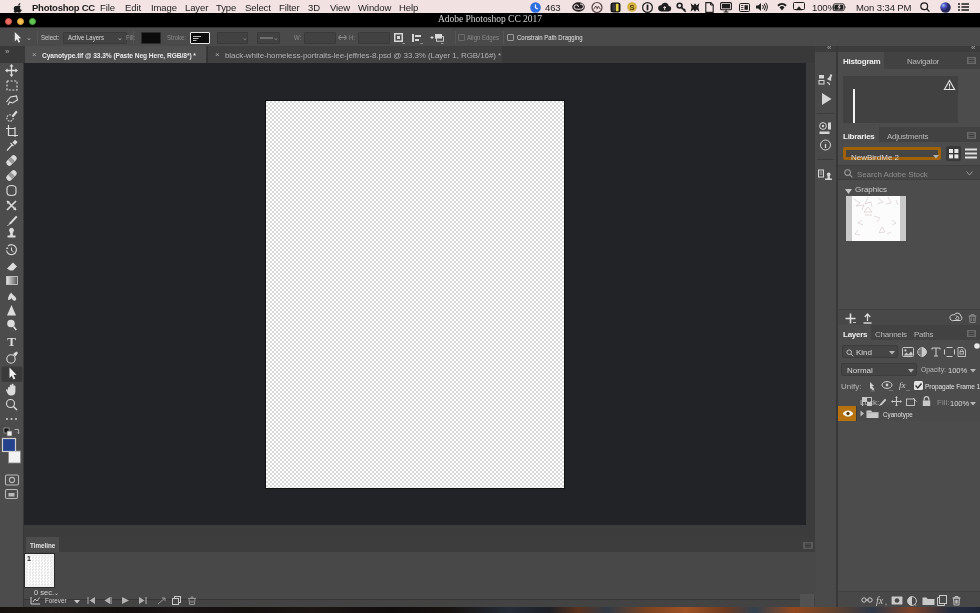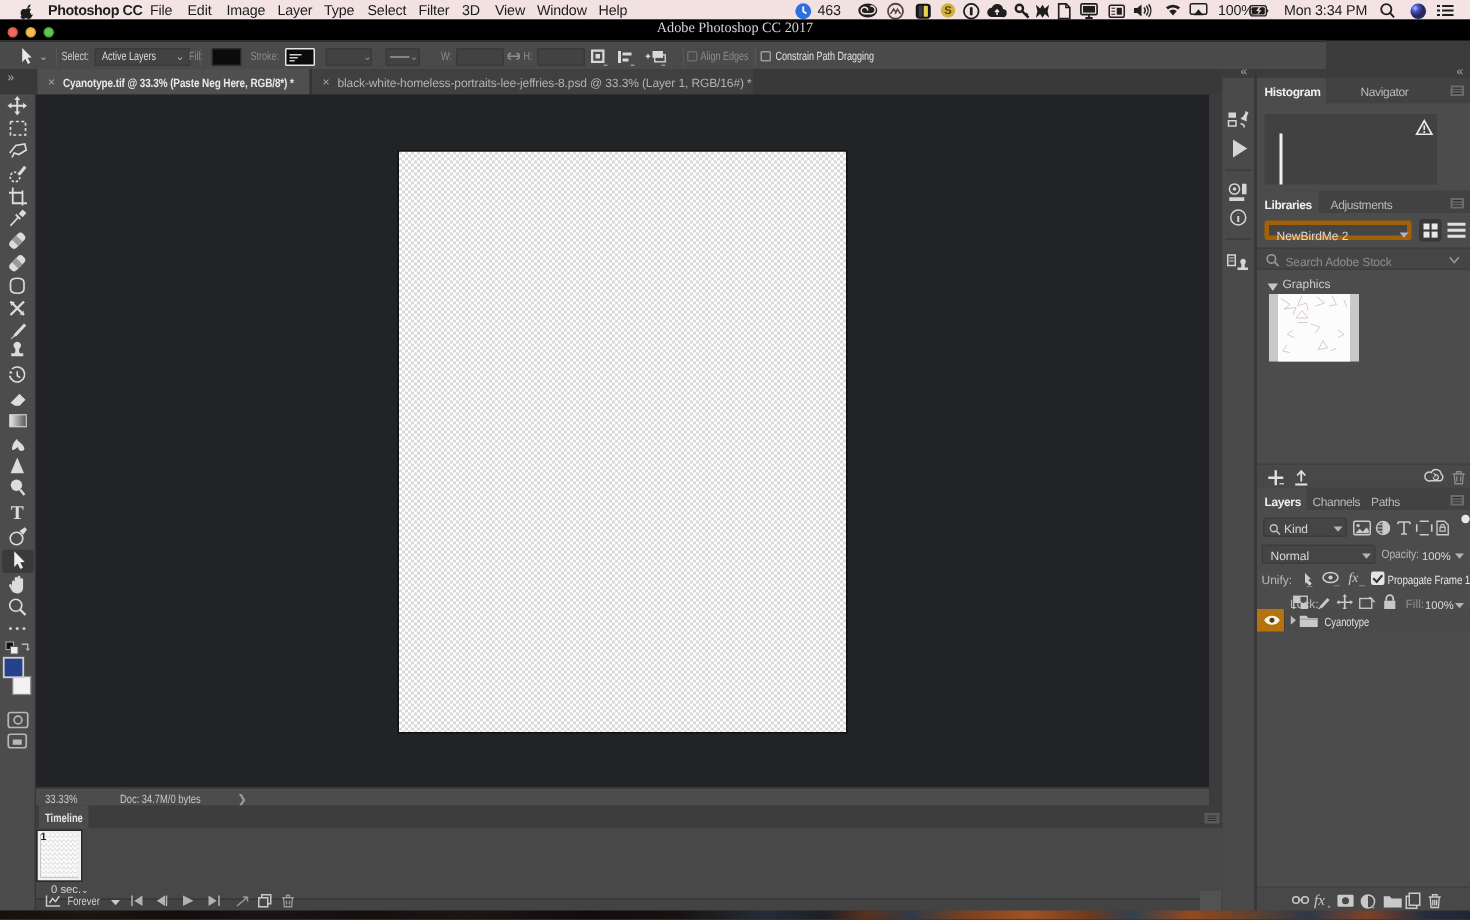--- a/index.html
+++ b/index.html
@@ -13,21 +13,21 @@
   color:#1c1c1c; font-size:9.5px; }
 #menubar .mi { position:absolute; top:1.5px; font-size:9.5px; letter-spacing:-0.1px; }
 #menubar .b { font-weight:bold; letter-spacing:-0.25px; }
 
 
 #titlebar { left:0; top:13px; width:980px; height:14px; background:#000000;font-family:Liberation Serif, serif; }
 #titlebar .t { position:absolute; width:100%; text-align:center; top:1px; color:#d6d6d6; font-size:9.5px; }
 .tl { position:absolute; top:17.5px; width:7px; height:7px; border-radius:50%; }
 
 
-#optbar { left:0; top:27px; width:884px; height:19px; background:#4a4a4a; border-top:1px solid #2e2e2e; }
+#optbar { left:0; top:27px; width:980px; height:19px; background:#4a4a4a; border-top:1px solid #2e2e2e; }
 #optbar .lbl { position:absolute; top:5px; font-size:8px; color:#cfcfcf; display:inline-block; transform:scaleX(0.75); transform-origin:0 0; white-space:nowrap; }
 #optbar .dis { color:#8b8b8b; }
 .sep { position:absolute; top:3px; height:13px; width:1px; background:#3a3a3a; border-right:1px solid #565656; }
 .fld { position:absolute; top:3.5px; height:12px; background:#424242; border:1px solid #3a3a3a; border-radius:1px; }
 .ddch { position:absolute; font-size:7px; color:#b5b5b5; }
 .cb { position:absolute; top:5.5px; width:7px; height:7px; border:1px solid #9a9a9a; border-radius:1px; background:transparent; box-sizing:border-box; }
 .cb.dis { border-color:#6a6a6a; }
 
 
 #tabbar { left:0; top:46px; width:980px; height:17px; background:#393939; }
@@ -337,26 +337,20 @@
       <rect x="5.5" y="426.5" width="12" height="9" rx="1.5" stroke="#b8b8b8"></rect>
       <rect x="8.5" y="430" width="6" height="3.5" fill="#b8b8b8" stroke="none"></rect>
     </g>
   </svg>
   </div>
   <div id="canvas" class="abs">
       <div id="doc"></div>
     </div>
   <div id="gutter" class="abs"></div>
 
-  <div id="statusbar" class="abs">
-    <span class="txt" style="left:6px; top:2px; display:inline-block; transform:scaleX(0.8); transform-origin:0 0;">33.33%</span>
-    <div class="sep" style="left:57px; top:1px; height:10px"></div>
-    <span class="txt" style="left:56px; top:2px; display:inline-block; transform:scaleX(0.78); transform-origin:0 0;">Doc: 34.7M/0 bytes</span>
-    <span class="txt" style="left:134px; top:2px; color:#9a9a9a">❯</span>
-  </div>
 
   <div id="timeline" class="abs">
     <div class="abs" style="left:0; top:0; width:791px; height:15px; background:#3d3d3d;"></div>
     <div class="abs" style="left:2px; top:0; width:33px; height:15px; background:#4c4c4c; color:#e4e4e4; font-size:8px; font-weight:bold; padding:3.5px 0 0 4px;"><span style="display:inline-block; transform:scaleX(0.78); transform-origin:0 0; white-space:nowrap;">Timeline</span></div>
     <svg style="left:779px; top:5px" width="10" height="7" viewBox="0 0 10 7">
         <rect x="0" y="0" width="10" height="7" fill="#5a5a5a"></rect>
         <path d="M2 2h6M2 3.5h6M2 5h6" stroke="#2e2e2e" stroke-width="0.8"></path>
       </svg>
 
     <div class="abs" style="left:1px; top:17px; width:29px; height:33px; background:repeating-conic-gradient(#ffffff 0% 25%, #e6e6e6 0% 50%) 0 0/3px 3px; border:2px solid #f0f0f0; outline:1px solid #2a2a2a; box-sizing:border-box;">

